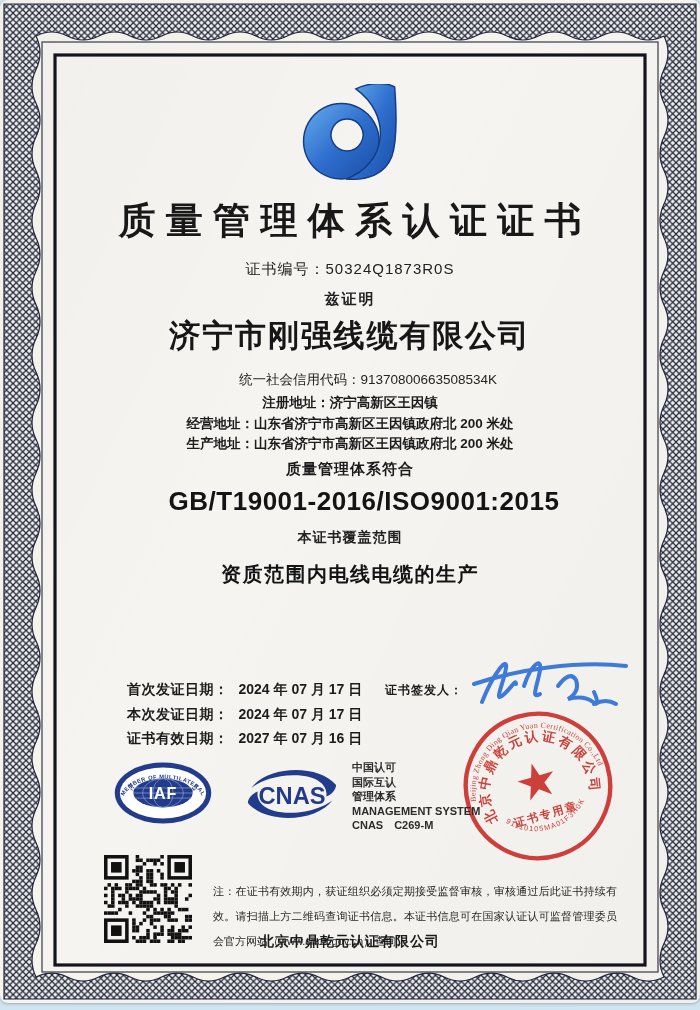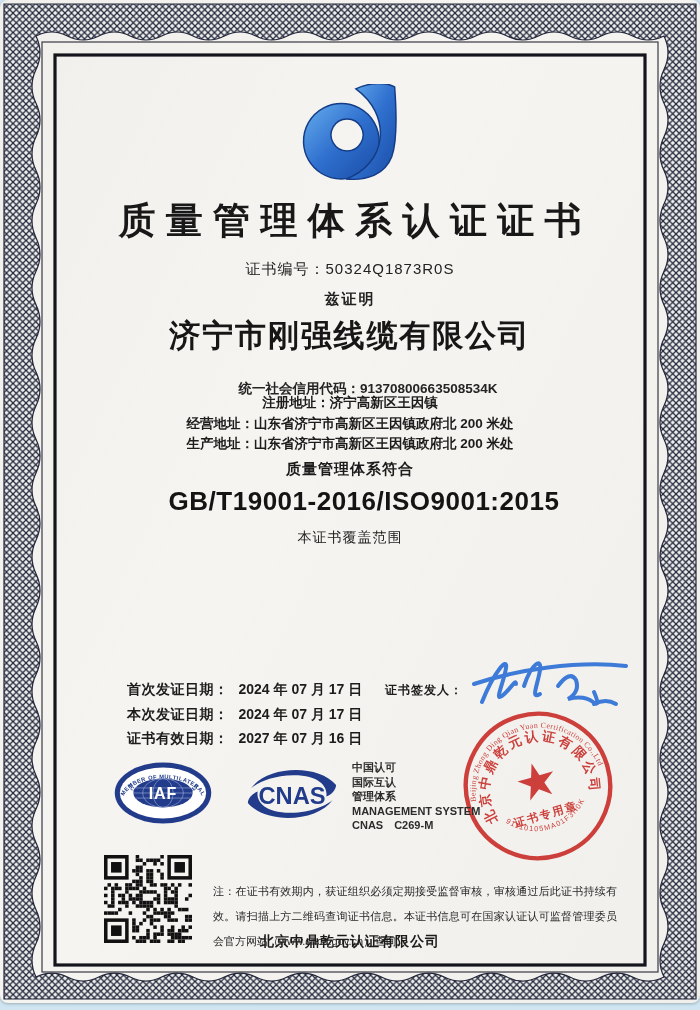--- a/index.html
+++ b/index.html
@@ -22,25 +22,25 @@
   .ctr{left:0;right:0;text-align:center;}
   .border-svg{position:absolute;left:0;top:0;pointer-events:none;}
 
   .title{
     top:196px;font-size:37px;font-weight:bold;color:#181818;
     letter-spacing:0.28em;text-indent:0.28em;white-space:nowrap;
   }
   .certno{top:260px;font-size:15px;color:#222;letter-spacing:1px;}
   .hereby{top:290px;font-size:15px;font-weight:bold;color:#222;letter-spacing:2px;}
   .company{top:315px;font-size:31px;font-weight:bold;color:#161616;letter-spacing:0.06em;white-space:nowrap;}
-  .credit{top:380px;font-size:13.5px;font-weight:700;color:#242424;padding-left:36px;}
+  .credit{top:371px;font-size:13.5px;font-weight:400;color:#242424;padding-left:36px;}
   .addr-block{top:393px;line-height:20.5px;font-size:13.5px;font-weight:bold;color:#1d1d1d;}
   .conform{top:460px;font-size:15px;font-weight:bold;color:#1b1b1b;letter-spacing:1px;}
   .standard{top:486px;font-size:26px;font-weight:bold;color:#141414;letter-spacing:0.5px;padding-left:28px;}
-  .scope-label{top:529px;font-size:14px;font-weight:normal;color:#222;letter-spacing:1px;}
+  .scope-label{top:529px;font-size:14px;font-weight:bold;color:#222;letter-spacing:1px;}
   .scope{top:561px;font-size:20px;font-weight:bold;color:#141414;letter-spacing:1.5px;}
 
   .dates{left:127px;top:677px;font-size:14px;font-weight:600;color:#1c1c1c;}
   .dates .row{display:flex;line-height:24.5px;white-space:nowrap;}
   .dates .lab{letter-spacing:0.5px;}
   .dates .val{margin-left:10px;}
   .issuer{left:385px;top:682px;font-size:12px;font-weight:600;color:#1c1c1c;letter-spacing:1px;}
 
   .sig{left:466px;top:642px;width:168px;height:84px;}
   .seal{left:460px;top:708px;width:156px;height:156px;transform:rotate(-16deg);opacity:0.92;}
@@ -98,20 +98,21 @@
 
     <div class="abs ctr addr-block">
       <div><span>注册地址：</span><span>济宁高新区王因镇</span></div>
       <div><span>经营地址：</span><span>山东省济宁市高新区王因镇政府北 200 米处</span></div>
       <div><span>生产地址：</span><span>山东省济宁市高新区王因镇政府北 200 米处</span></div>
     </div>
 
     <div class="abs ctr conform">质量管理体系符合</div>
     <div class="abs ctr standard">GB/T19001-2016/ISO9001:2015</div>
     <div class="abs ctr scope-label">本证书覆盖范围</div>
+    <div class="abs ctr scope">资质范围内电线电缆的生产</div>
 
     <div class="abs dates">
       <div class="row">
         <span class="lab">首次发证日期：</span>
         <span class="val">2024 年 07 月 17 日</span>
       </div>
       <div class="row">
         <span class="lab">本次发证日期：</span>
         <span class="val">2024 年 07 月 17 日</span>
       </div>

